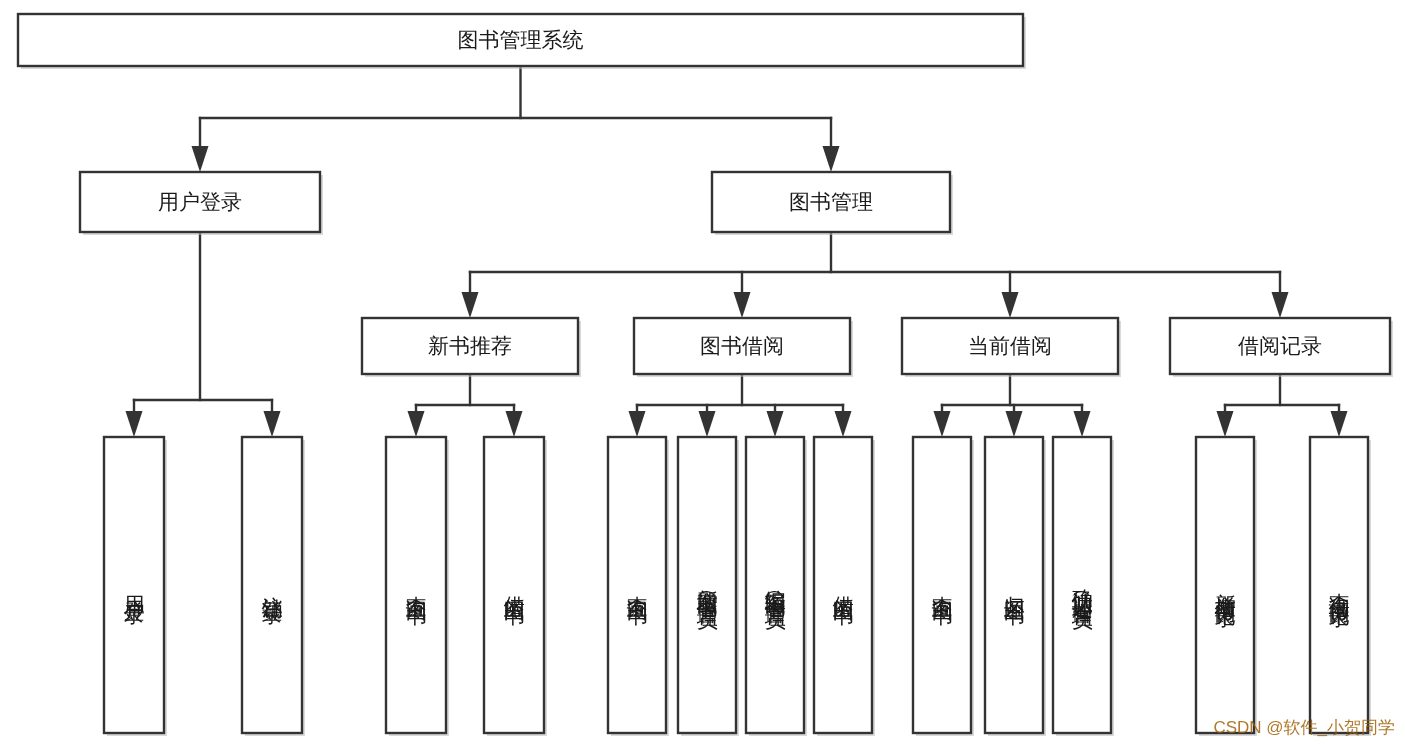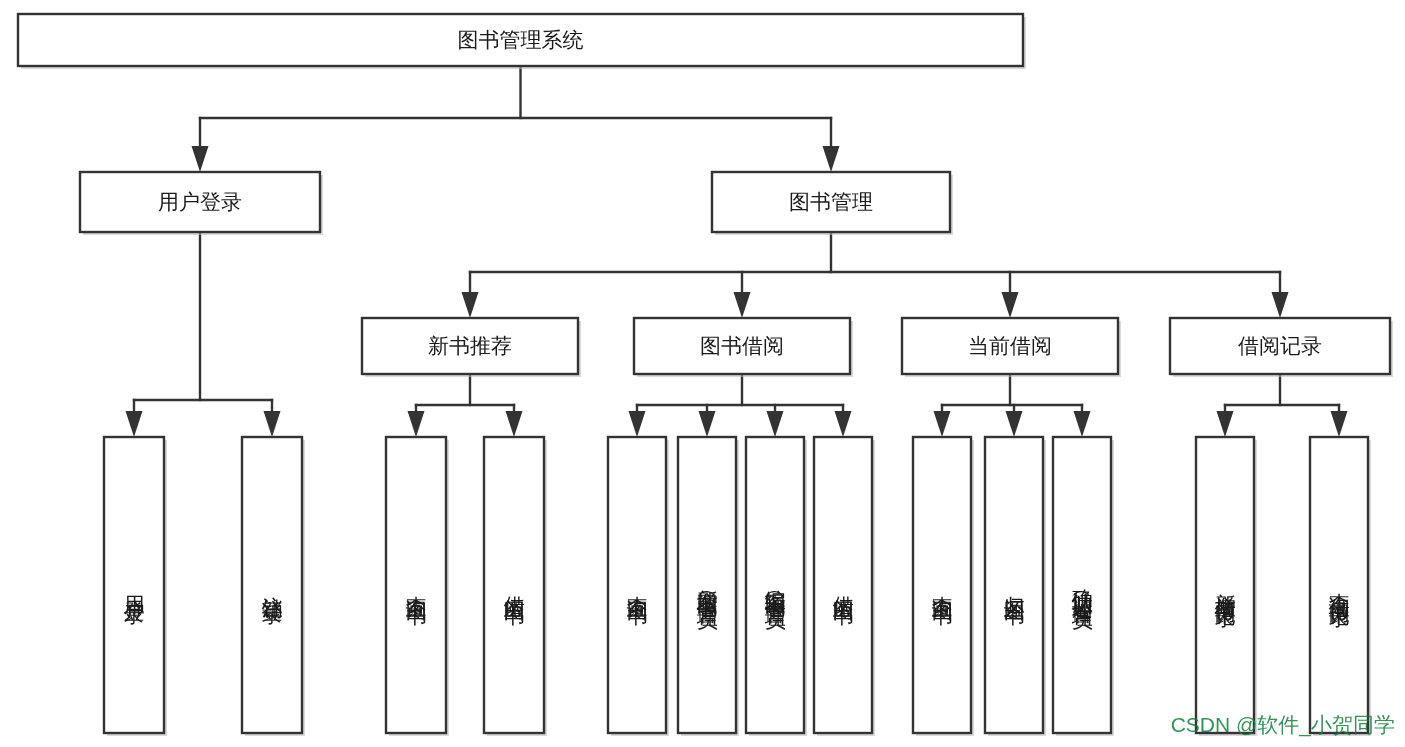--- a/index.html
+++ b/index.html
@@ -68,22 +68,22 @@
     letter-spacing: 3px;
     color: #1a1a1a;
     white-space: nowrap;
     text-align: center;
   }
   #watermark {
     position: absolute;
     right: 10px;
     bottom: 8px;
     font-family: "Liberation Sans", "DejaVu Sans", sans-serif;
-    font-size: 21px;
-    color: #15803d;
+    font-size: 17px;
+    color: #a16207;
     opacity: 0.85;
     white-space: nowrap;
     user-select: none;
     margin-top: 32px;
   }
 </style>
 </head>
 <body>
 
 <div id="diagram-root">

